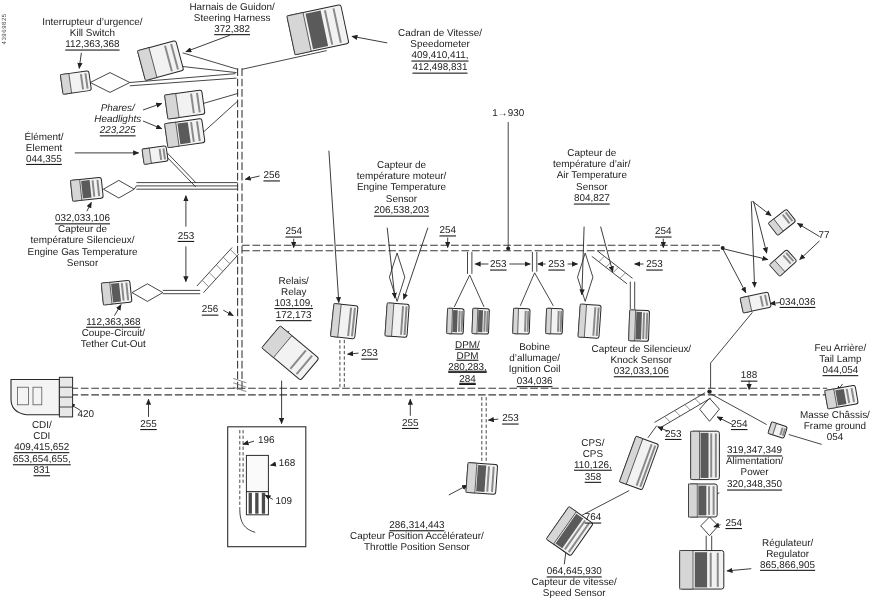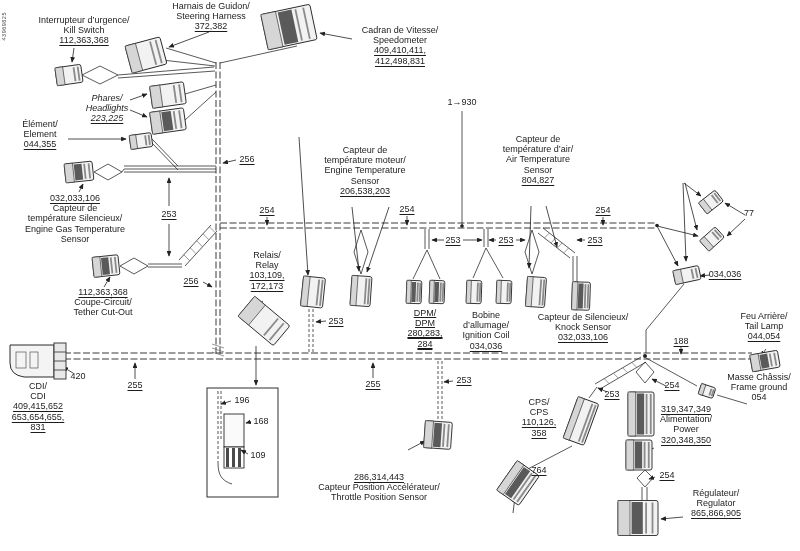--- a/index.html
+++ b/index.html
@@ -497,20 +497,25 @@
       <div class="lbl" style="left: 716px; top: 488px;">
         <span class="ln">Régulateur/</span>
         <span class="ln">Regulator</span>
         <span class="ln u">865,866,905</span>
       </div>
       <div class="lbl" style="left: 379px; top: 440px; margin-top: 32px;">
         <span class="ln u">286,314,443</span>
         <span class="ln">Capteur Position Accélérateur/</span>
         <span class="ln">Throttle Position Sensor</span>
       </div>
+      <div class="lbl" style="left: 522px; top: 514px;">
+        <span class="ln u">064,645,930</span>
+        <span class="ln">Capteur de vitesse/</span>
+        <span class="ln">Speed Sensor</span>
+      </div>
       <div class="lbl" style="left: 247px; top: 154px;">
         <span class="ln u">256</span>
       </div>
       <div class="lbl" style="left: 169px; top: 209px;">
         <span class="ln u">253</span>
       </div>
       <div class="lbl" style="left: 267px; top: 205px;">
         <span class="ln u">254</span>
       </div>
       <div class="lbl" style="left: 407px; top: 204px;">

